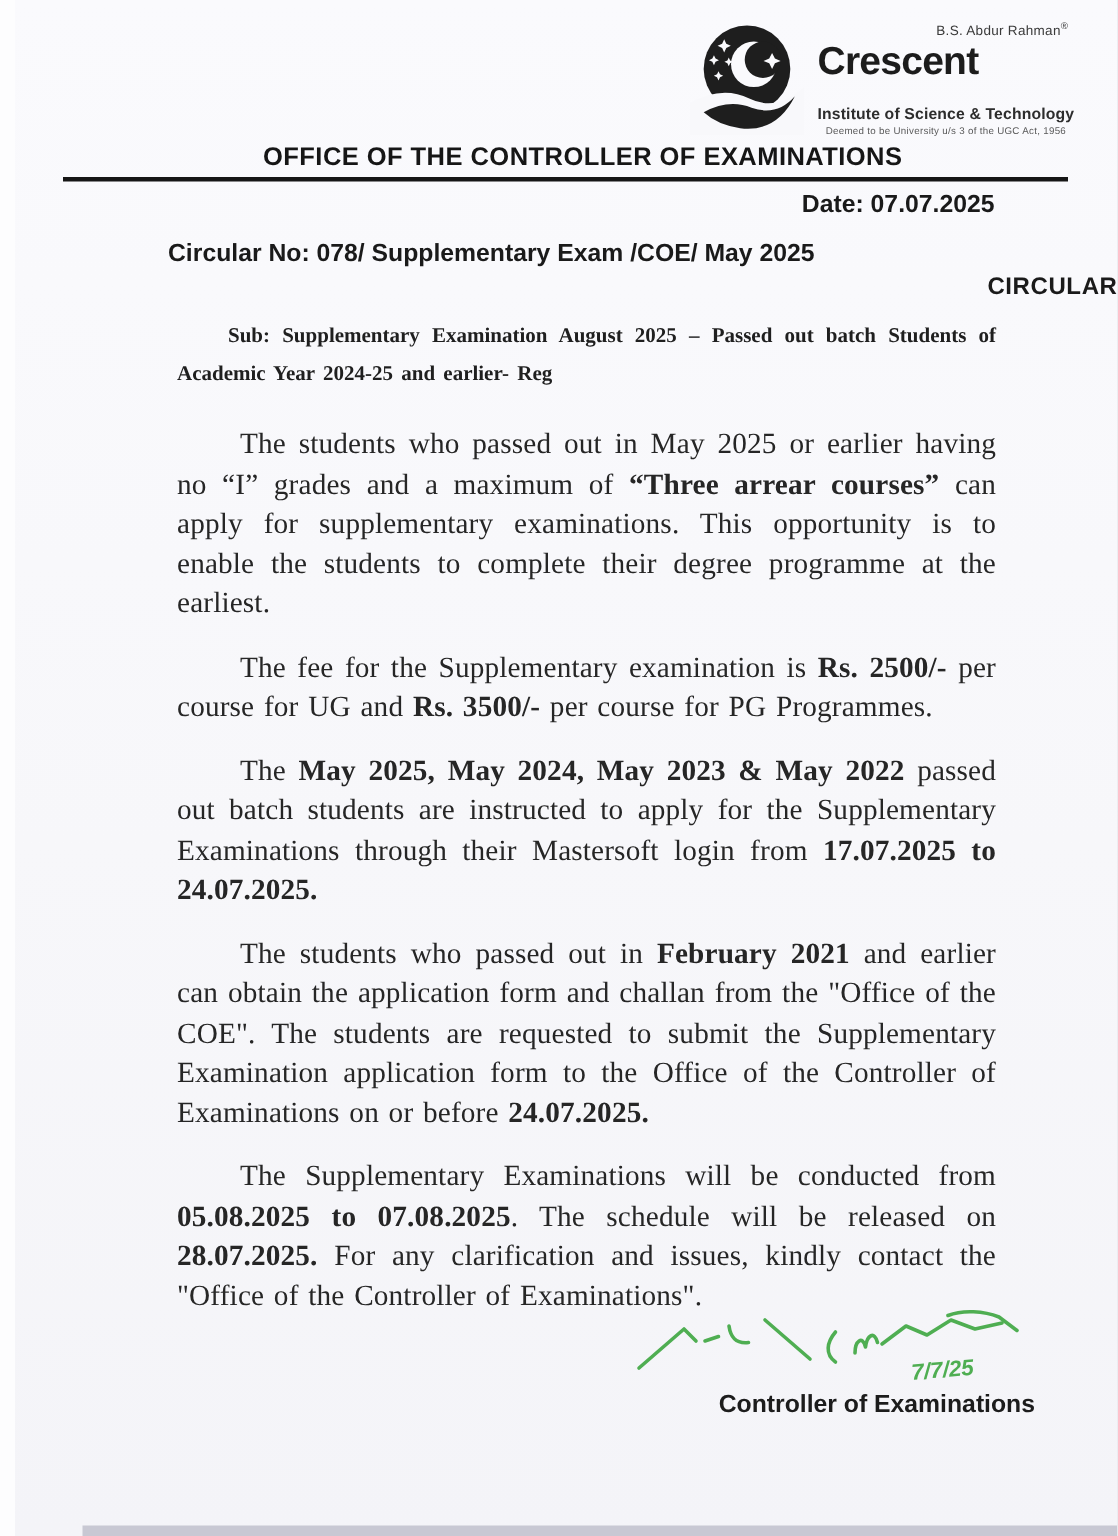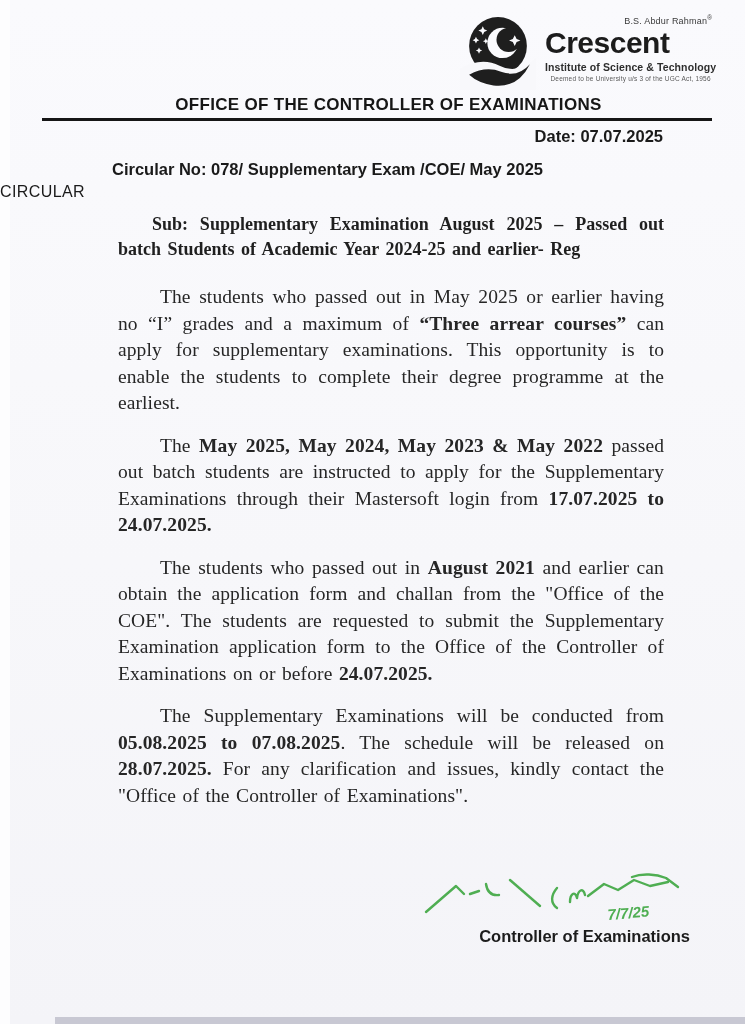--- a/index.html
+++ b/index.html
@@ -11,37 +11,37 @@
   }
   .scan-edge-left { position:absolute; left:0; top:0; width:10px; height:100%; background:#fdfdfe; }
   .scan-edge-bottom { position:absolute; left:55px; right:0; bottom:0; height:7px; background:#c0c0cd; opacity:.85; }
 
   
   .logo-block { position:absolute; top:14px; left:456px; display:flex; gap:5px; align-items:flex-start; }
   .logo-mark { width:84px; height:76px; display:block; flex:0 0 auto; }
   .brand-col { padding-top:0; }
   .brand-reg { text-align:right; font-size:9px; color:#3a3a3a; padding-right:4px; letter-spacing:.2px; }
   .brand-reg sup { font-size:6.5px; }
-  .brand-name { font-weight:700; font-size:30px; line-height:1; letter-spacing:-.5px; color:#1c1c1c; margin-top:2px; }
-  .brand-subtitle { font-weight:700; font-size:10.5px; color:#2d2d2d; margin-top:3px; letter-spacing:.1px; }
+  .brand-name { font-weight:700; font-size:26px; line-height:1; letter-spacing:-.5px; color:#1c1c1c; margin-top:2px; }
+  .brand-subtitle { font-weight:700; font-size:10.5px; color:#2d2d2d; margin-top:17px; letter-spacing:.1px; }
   .brand-tagline { font-size:6.5px; color:#5a5a5a; margin-top:2px; text-align:center; letter-spacing:.2px; }
 
   
   .office-title { position:absolute; top:95px; left:16px; width:100%; text-align:center;
     font-weight:700; font-size:17px; color:#161616; letter-spacing:.3px; }
   .title-rule { position:absolute; top:118px; left:42px; width:670px; height:3px; background:#161616; }
   .date-line { position:absolute; top:127px; right:82px; font-weight:700; font-size:16.5px; color:#1a1a1a; }
   .circular-no { position:absolute; top:160px; left:112px; font-weight:700; font-size:16.5px; color:#1a1a1a; }
-  .doc-type { position:absolute; top:183px; left:0; width:100%; text-align:left;
-    font-weight:400; font-size:16px; color:#1a1a1a; letter-spacing:.4px; }
+  .doc-type { position:absolute; top:183px; left:0; width:100%; text-align:right;
+    font-weight:700; font-size:16px; color:#1a1a1a; letter-spacing:.4px; }
 
   
   .content { position:absolute; top:212px; left:118px; width:546px; }
   .subject {
-    font-family:"Liberation Serif", serif; font-weight:700; font-size:18px; line-height:25px;
+    font-family:"Liberation Serif", serif; font-weight:700; font-size:14px; line-height:25px;
     text-indent:34px; text-align:justify; margin:0 0 22px; color:#1f1f1f; word-spacing:2px;
   }
   .para {
     font-family:"Liberation Serif", serif; font-size:19.5px; line-height:26.5px;
     text-indent:42px; text-align:justify; margin:0 0 16px; color:#262626;
     word-spacing:1.5px; letter-spacing:.1px;
   }
   .para .b { font-weight:700; }
 
   
@@ -86,22 +86,23 @@
   <div class="office-title">OFFICE OF THE CONTROLLER OF EXAMINATIONS</div>
   <div class="title-rule"></div>
   <div class="date-line">Date: 07.07.2025</div>
   <div class="circular-no">Circular No: 078/ Supplementary Exam /COE/ May 2025</div>
   <div class="doc-type">CIRCULAR</div>
 
   <div class="content">
     <p class="subject">Sub: Supplementary Examination August 2025 – Passed out batch Students of Academic Year 2024-25 and earlier- Reg</p>
     <div id="paras">
         <p class="para"><span>The students who passed out in May 2025 or earlier having no “I” grades and a maximum of </span><span class="b">“Three arrear courses”</span><span> can apply for supplementary examinations. This opportunity is to enable the students to complete their degree programme at the earliest.</span></p>
+        <p class="para"><span>The fee for the Supplementary examination is </span><span class="b">Rs. 2500/-</span><span> per course for UG and </span><span class="b">Rs. 3500/-</span><span> per course for PG Programmes.</span></p>
         <p class="para"><span>The </span><span class="b">May 2025, May 2024, May 2023 &amp; May 2022</span><span> passed out batch students are instructed to apply for the Supplementary Examinations through their Mastersoft login from </span><span class="b">17.07.2025 to 24.07.2025.</span></p>
-        <p class="para"><span>The students who passed out in </span><span class="b">August 2021</span><span> and earlier can obtain the application form and challan from the "Office of the COE". The students are requested to submit the Supplementary Examination application form to the Office of the Controller of Examinations on or before </span><span class="b">24.07.2025.</span></p>
+        <p class="para"><span>The students who passed out in </span><span class="b">February 2021</span><span> and earlier can obtain the application form and challan from the "Office of the COE". The students are requested to submit the Supplementary Examination application form to the Office of the Controller of Examinations on or before </span><span class="b">24.07.2025.</span></p>
         <p class="para"><span>The Supplementary Examinations will be conducted from </span><span class="b">05.08.2025 to 07.08.2025</span><span>. The schedule will be released on </span><span class="b">28.07.2025.</span><span> For any clarification and issues, kindly contact the "Office of the Controller of Examinations".</span></p>
       </div>
   </div>
 
   <div class="sign-block">
     <svg class="sig-svg" viewBox="0 0 282 54" aria-hidden="true">
       <path d="M8 40 L38 14 L46 22"></path>
       <path d="M52 22 l9 -3"></path>
       <path d="M68 12 c1 7 4 12 13 11"></path>
       <path d="M92 8 L122 34"></path>

